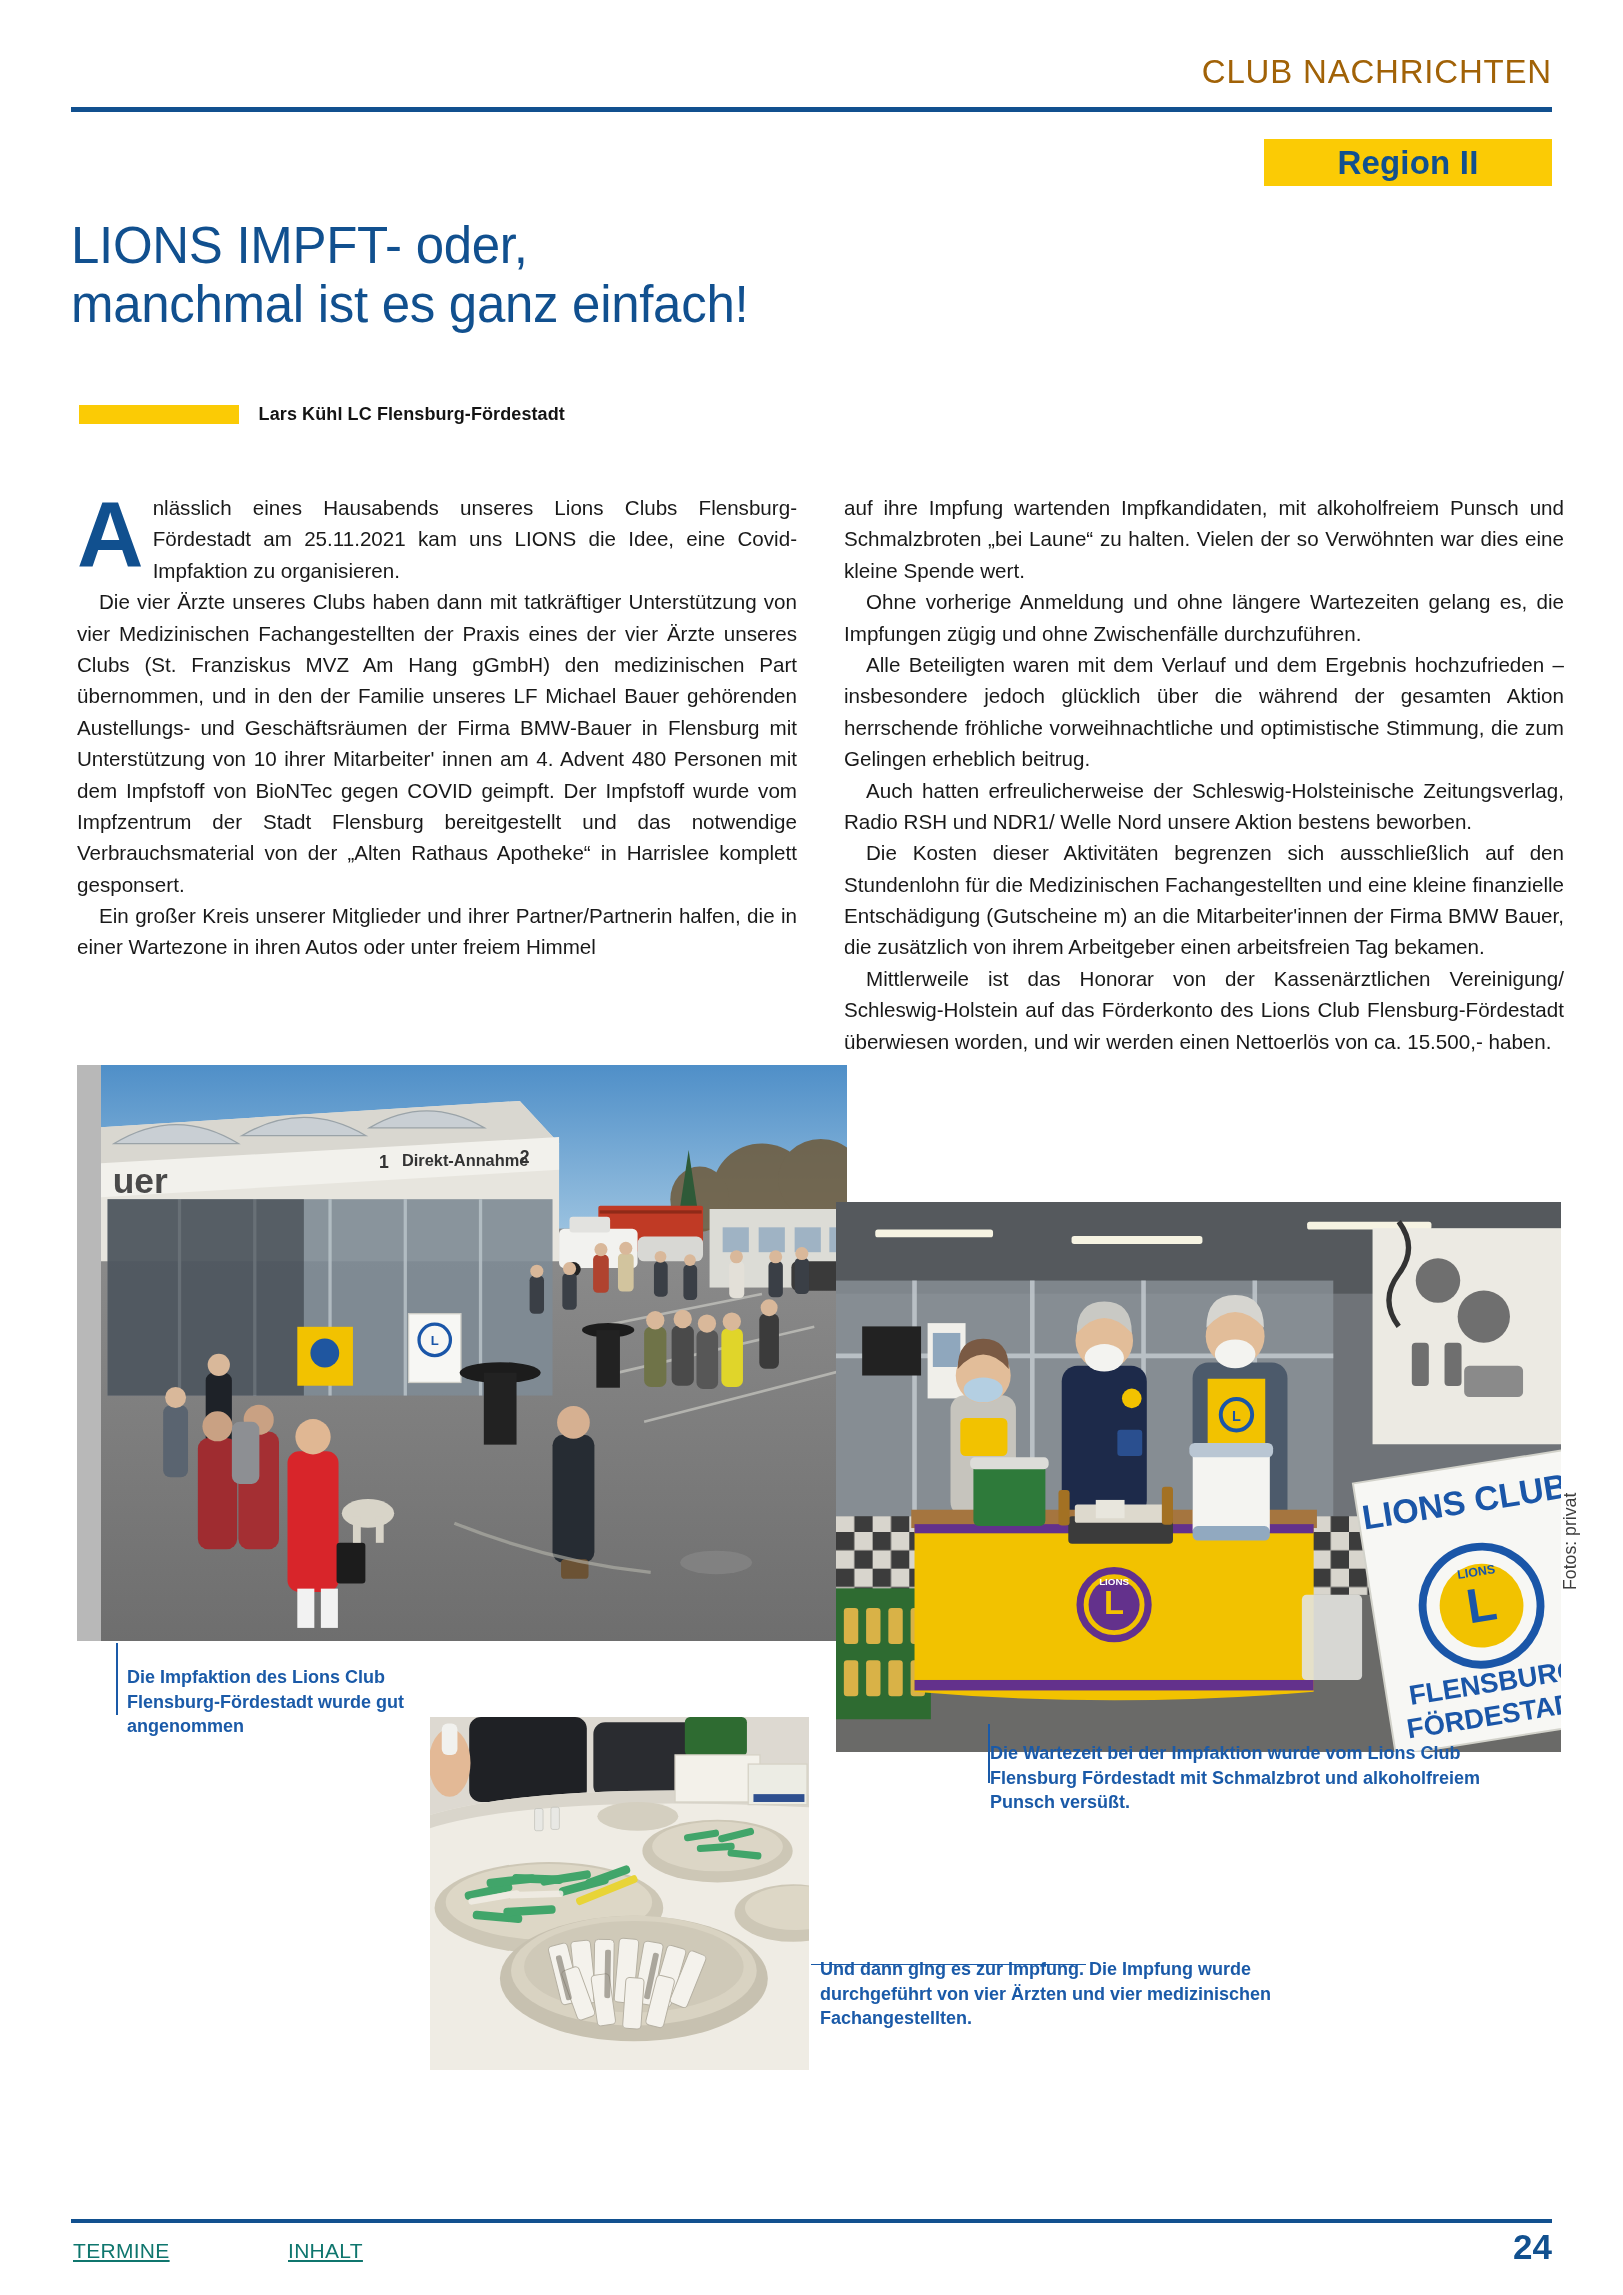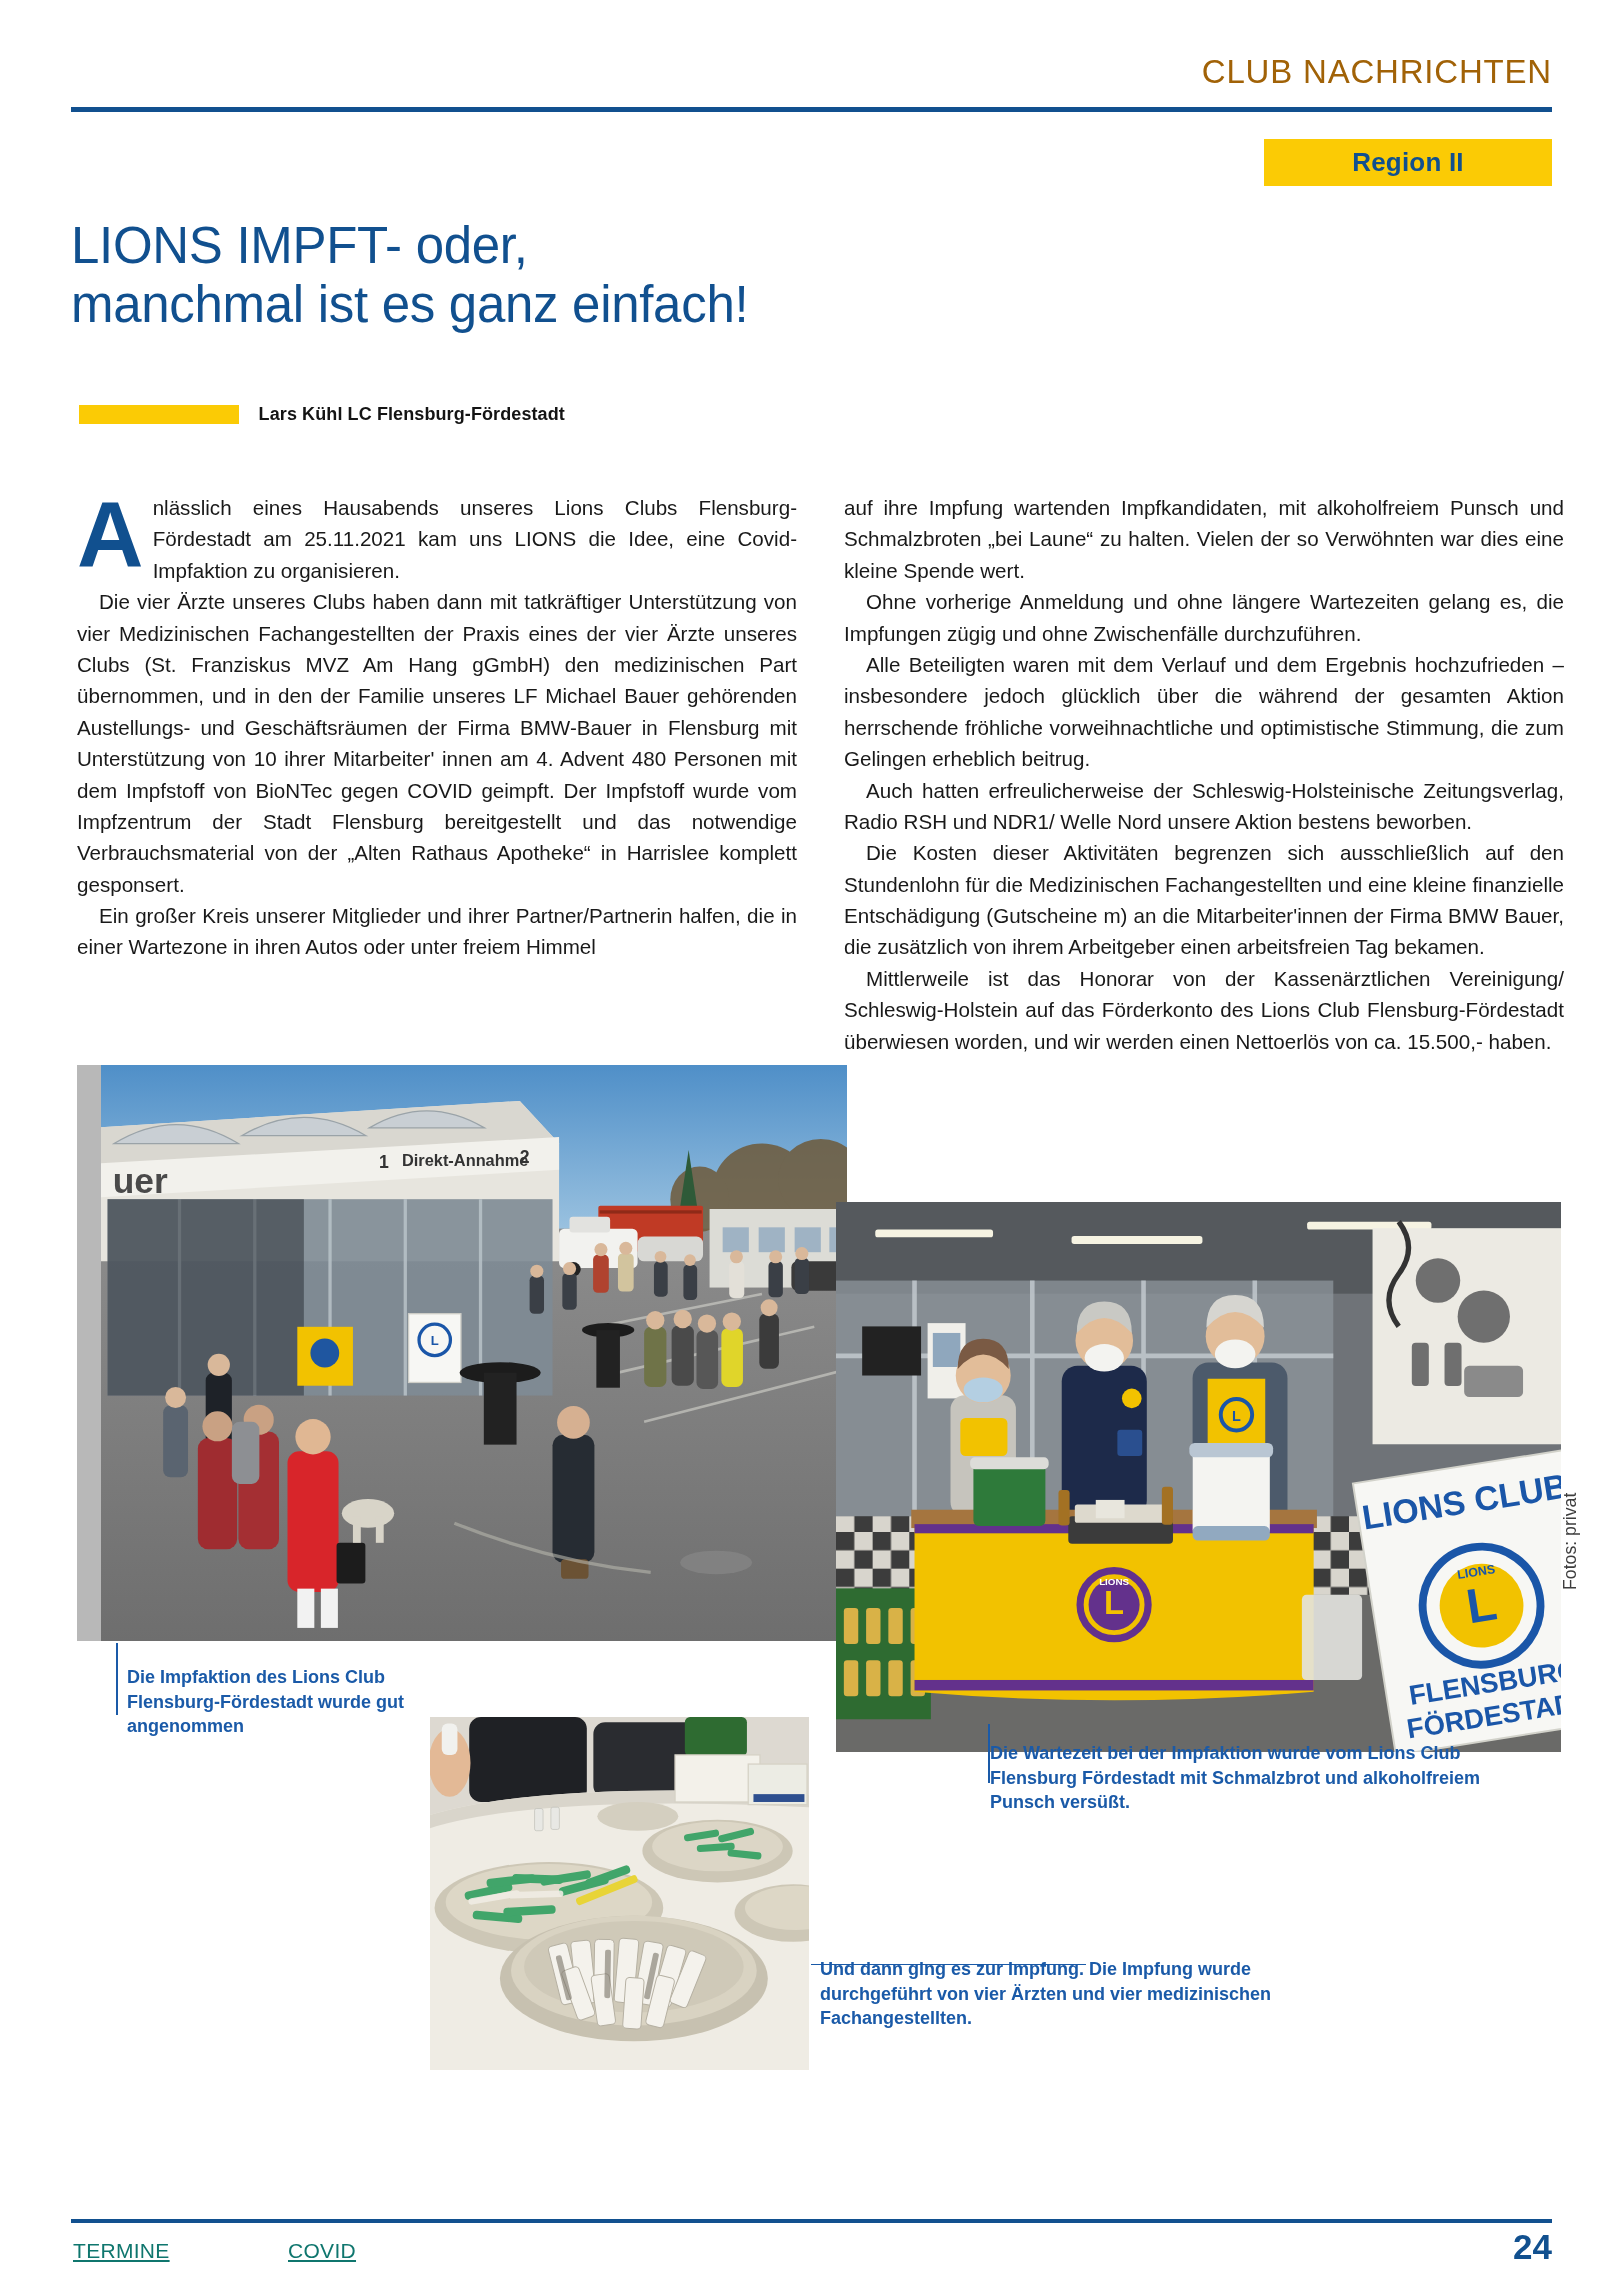--- a/index.html
+++ b/index.html
@@ -41,21 +41,21 @@
     background: #11508f;
   }
   .region-badge {
     position: absolute;
     right: 71px;
     top: 139px;
     width: 288px;
     height: 47px;
     background: #fbcb05;
     color: #11508f;
-    font-size: 26px;
+    font-size: 33px;
     font-weight: bold;
     display: flex;
     align-items: center;
     justify-content: center;
     letter-spacing: 0.2px;
   }
 
   
   .headline {
     position: absolute;
@@ -584,17 +584,17 @@
   <div id="caption-punch-rule"></div>
   <div class="caption" id="caption-punch">Die Wartezeit bei der Impfaktion wurde vom Lions Club Flensburg Fördestadt mit Schmalzbrot und alkoholfreiem Punsch versüßt.</div>
 
   <div class="leader-h" style="left:811px; top:1964px; width:275px;"></div>
   <div class="caption" id="caption-syringe">Und dann ging es zur Impfung. Die Impfung wurde durchgeführt von vier Ärzten und vier medizinischen Fachangestellten.</div>
 
   <div class="photo-credit">Fotos: privat</div>
 
   <div class="footer-rule"></div>
   <a class="footer-link" id="footer-termine" href="#">TERMINE</a>
-  <a class="footer-link" id="footer-inhalt" href="#">COVID</a>
+  <a class="footer-link" id="footer-inhalt" href="#">INHALT</a>
   <div class="page-number">24</div>
 
 </div>
 
 
 </body></html>

